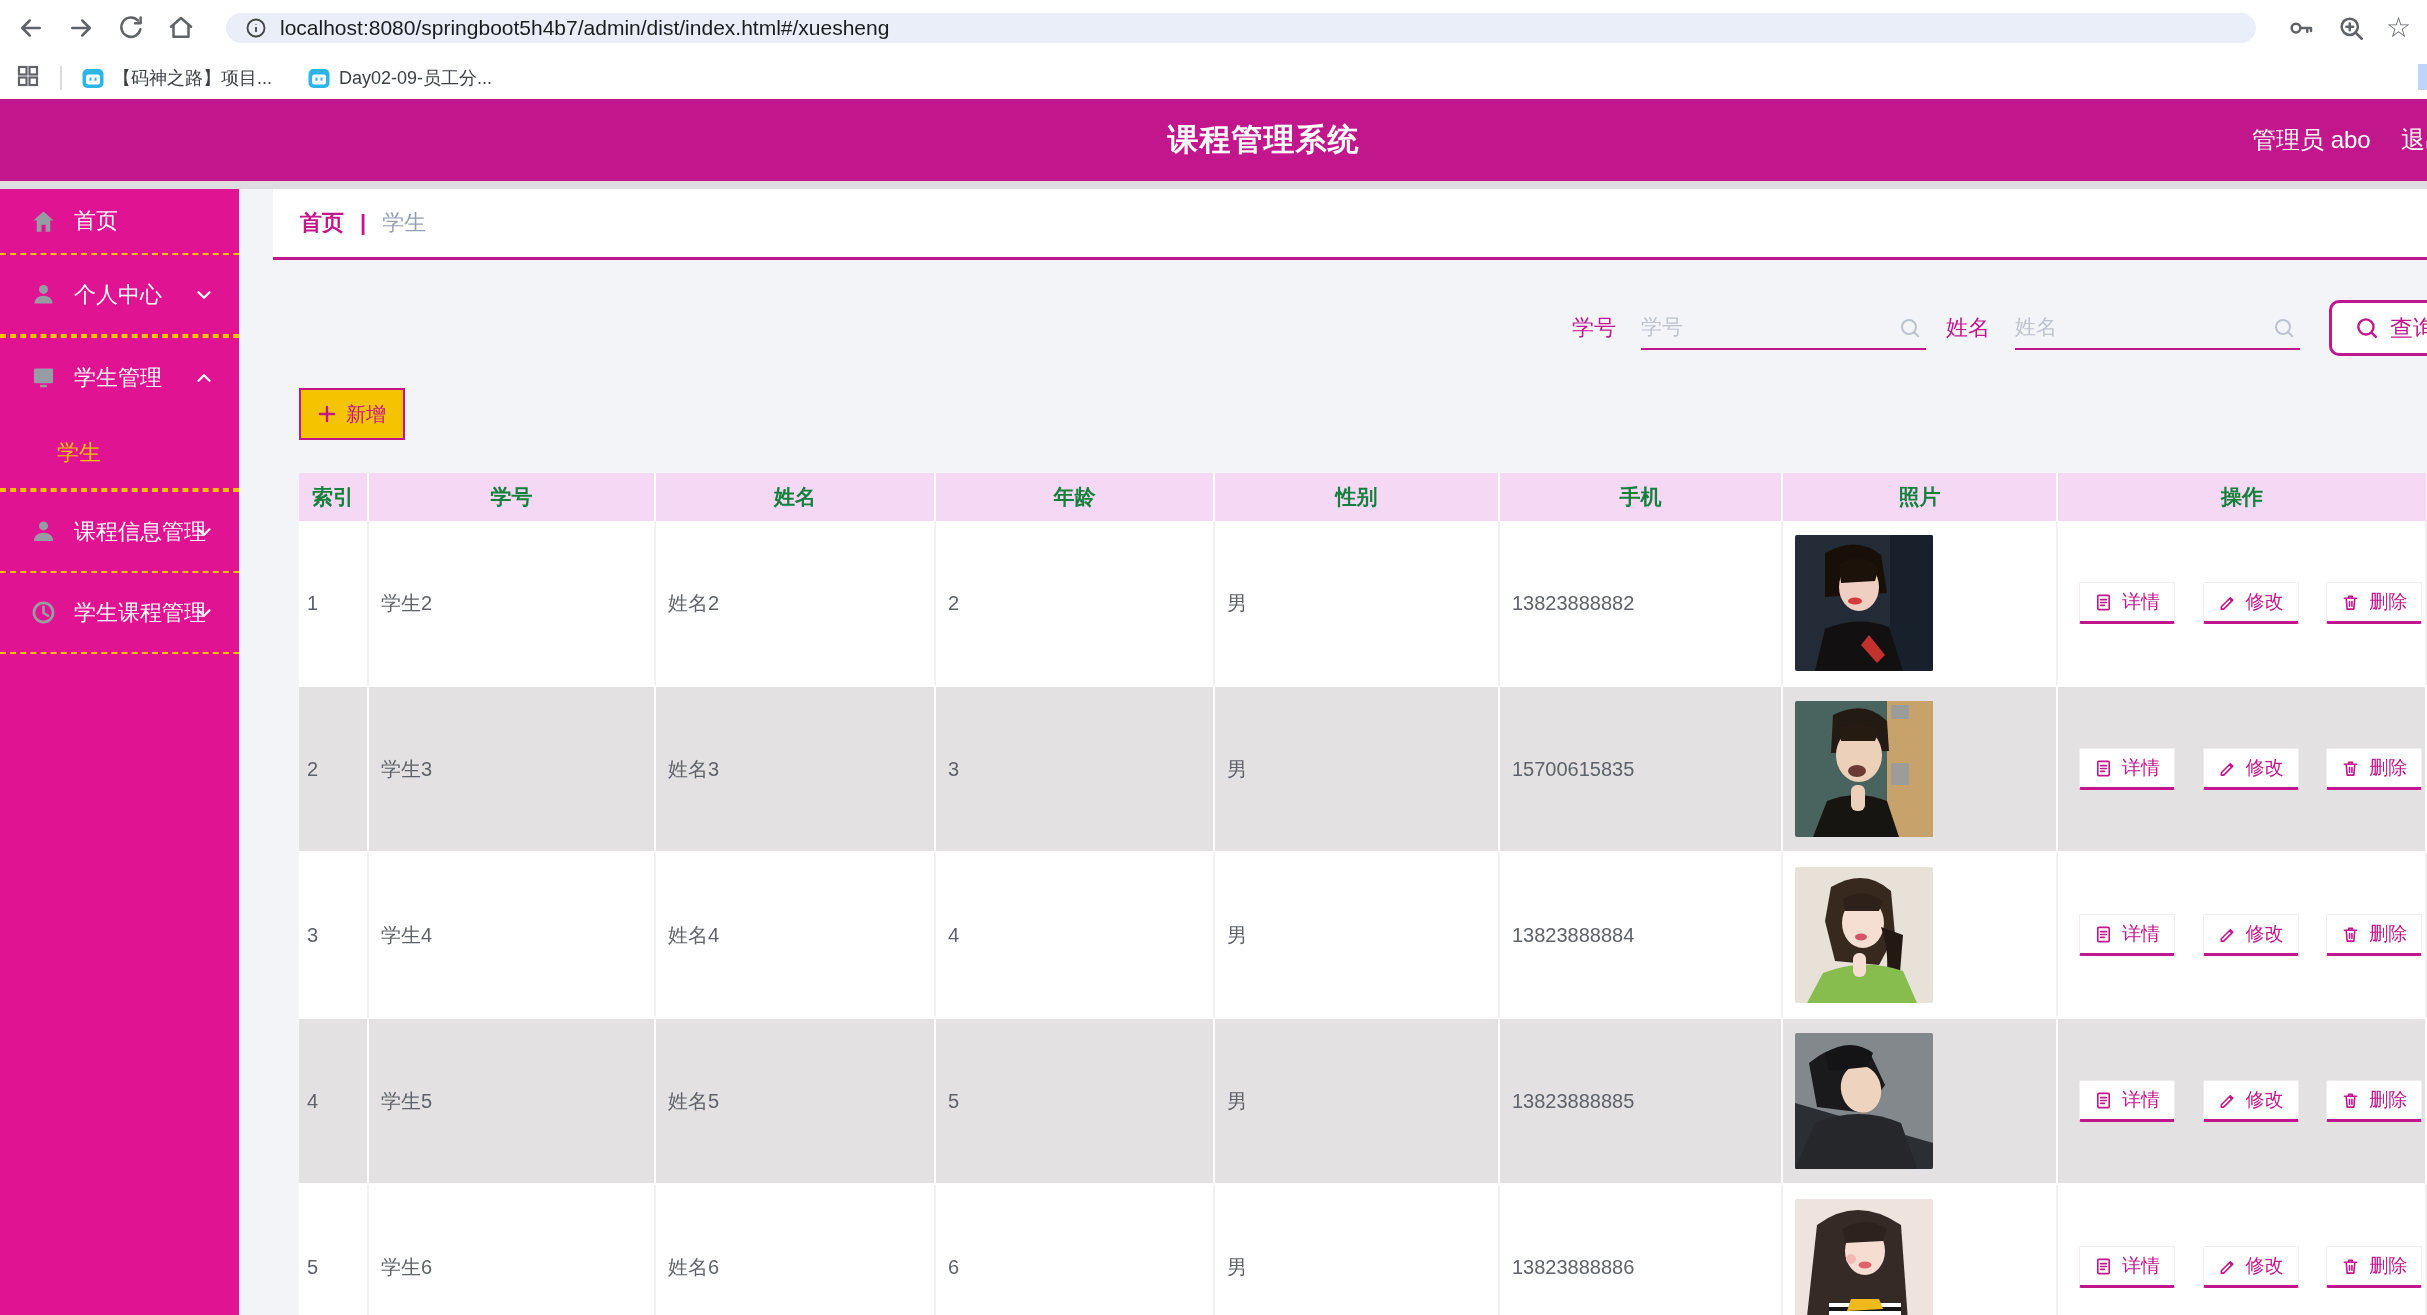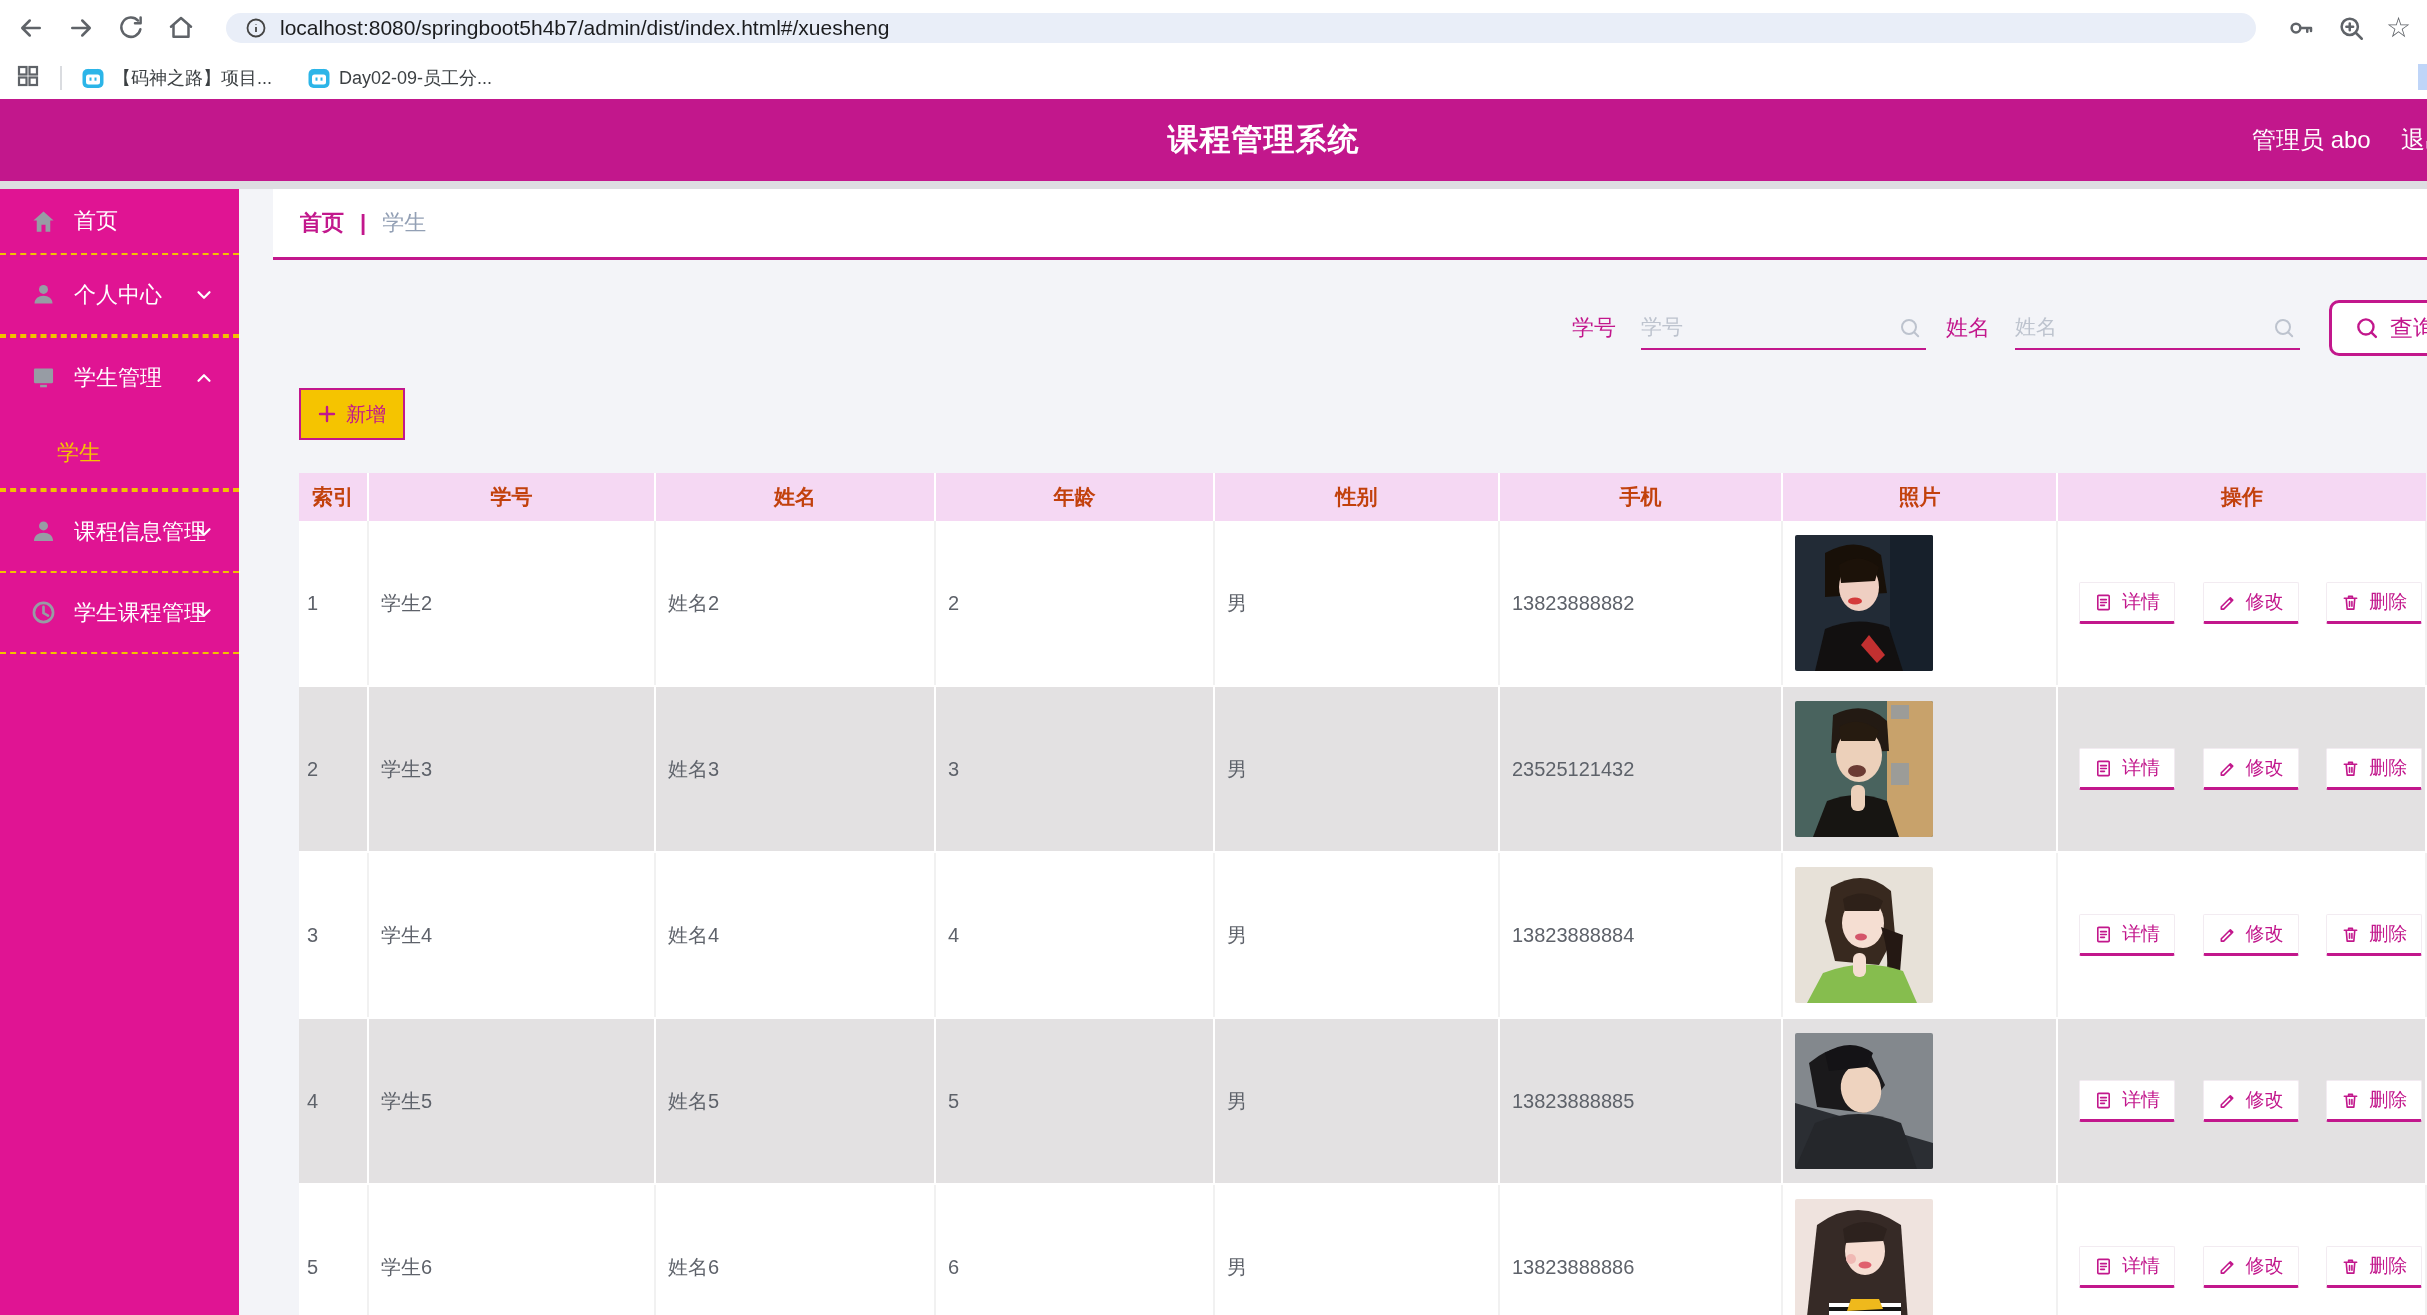--- a/index.html
+++ b/index.html
@@ -66,21 +66,21 @@
   .mag svg { width:24px; height:24px; stroke:#BDC3CE; fill:none; stroke-width:2; stroke-linecap:round; }
   .query-btn { position:absolute; right:-42px; top:0; height:56px; width:140px; background:#fff; border:3px solid #C2178C; border-radius:10px; color:#C2178C; font-size:23px; display:flex; align-items:center; gap:10px; padding-left:22px; cursor:pointer; }
   .query-btn svg { width:26px; height:26px; stroke:#C2178C; fill:none; stroke-width:2.2; stroke-linecap:round; }
 
   
   .add-btn { margin-top:32px; width:106px; height:52px; background:#F5C400; border:2px solid #C2178C; border-radius:0; color:#C2178C; font-size:20px; display:flex; align-items:center; justify-content:center; gap:10px; cursor:pointer; }
   .add-btn svg { width:18px; height:18px; stroke:#C2178C; stroke-width:2.4; stroke-linecap:round; }
 
   
   table.grid { margin-top:33px; width:2128px; border-collapse:collapse; table-layout:fixed; }
-  .grid th { height:48px; background:#F5D8F3; color:#c2410c; font-size:21px; font-weight:bold; text-align:center; border-right:2px solid #fff; }
+  .grid th { height:48px; background:#F5D8F3; color:#15803d; font-size:21px; font-weight:bold; text-align:center; border-right:2px solid #fff; }
   .grid th:last-child { border-right:none; }
   .grid td { height:163px; font-size:20px; color:#5E626A; padding-left:12px; text-align:left; vertical-align:middle; border-bottom:2px solid #fff; }
   .grid tr.odd  { background:#fff; }
   .grid tr.odd td  { border-right:2px solid #F1F1F1; }
   .grid tr.even { background:#E3E1E2; }
   .grid tr.even td { border-right:2px solid #fff; }
   .grid td:last-child { border-right:none; }
   .grid td.idx { padding-left:8px; }
   .grid td.photo-cell { padding:14px 0 14px 12px; }
   .photo { width:138px; height:136px; overflow:hidden; border-radius:2px; }
@@ -339,21 +339,21 @@
                   </button>
               </td>
             </tr>
 
             <tr class="even">
               <td class="idx">2</td>
               <td>学生3</td>
               <td>姓名3</td>
               <td>3</td>
               <td>男</td>
-              <td>23525121432</td>
+              <td>15700615835</td>
               <td class="photo-cell">
                   <div class="photo">
                     <svg viewBox="0 0 138 136">
                       <rect width="138" height="136" fill="#49635E"></rect>
                       <rect x="92" width="46" height="136" fill="#C8A26B"></rect>
                       <rect x="96" y="4" width="18" height="14" fill="#9C9C98"></rect>
                       <rect x="96" y="62" width="18" height="22" fill="#9C9C98"></rect>
                       <path d="M38 14q32-16 54 6l2 30-58 2z" fill="#231A13"></path>
                       <ellipse cx="64" cy="54" rx="23" ry="27" fill="#ECD0BA"></ellipse>
                       <path d="M44 26q20-12 40 4l-4 10-34 0z" fill="#261B10"></path>

